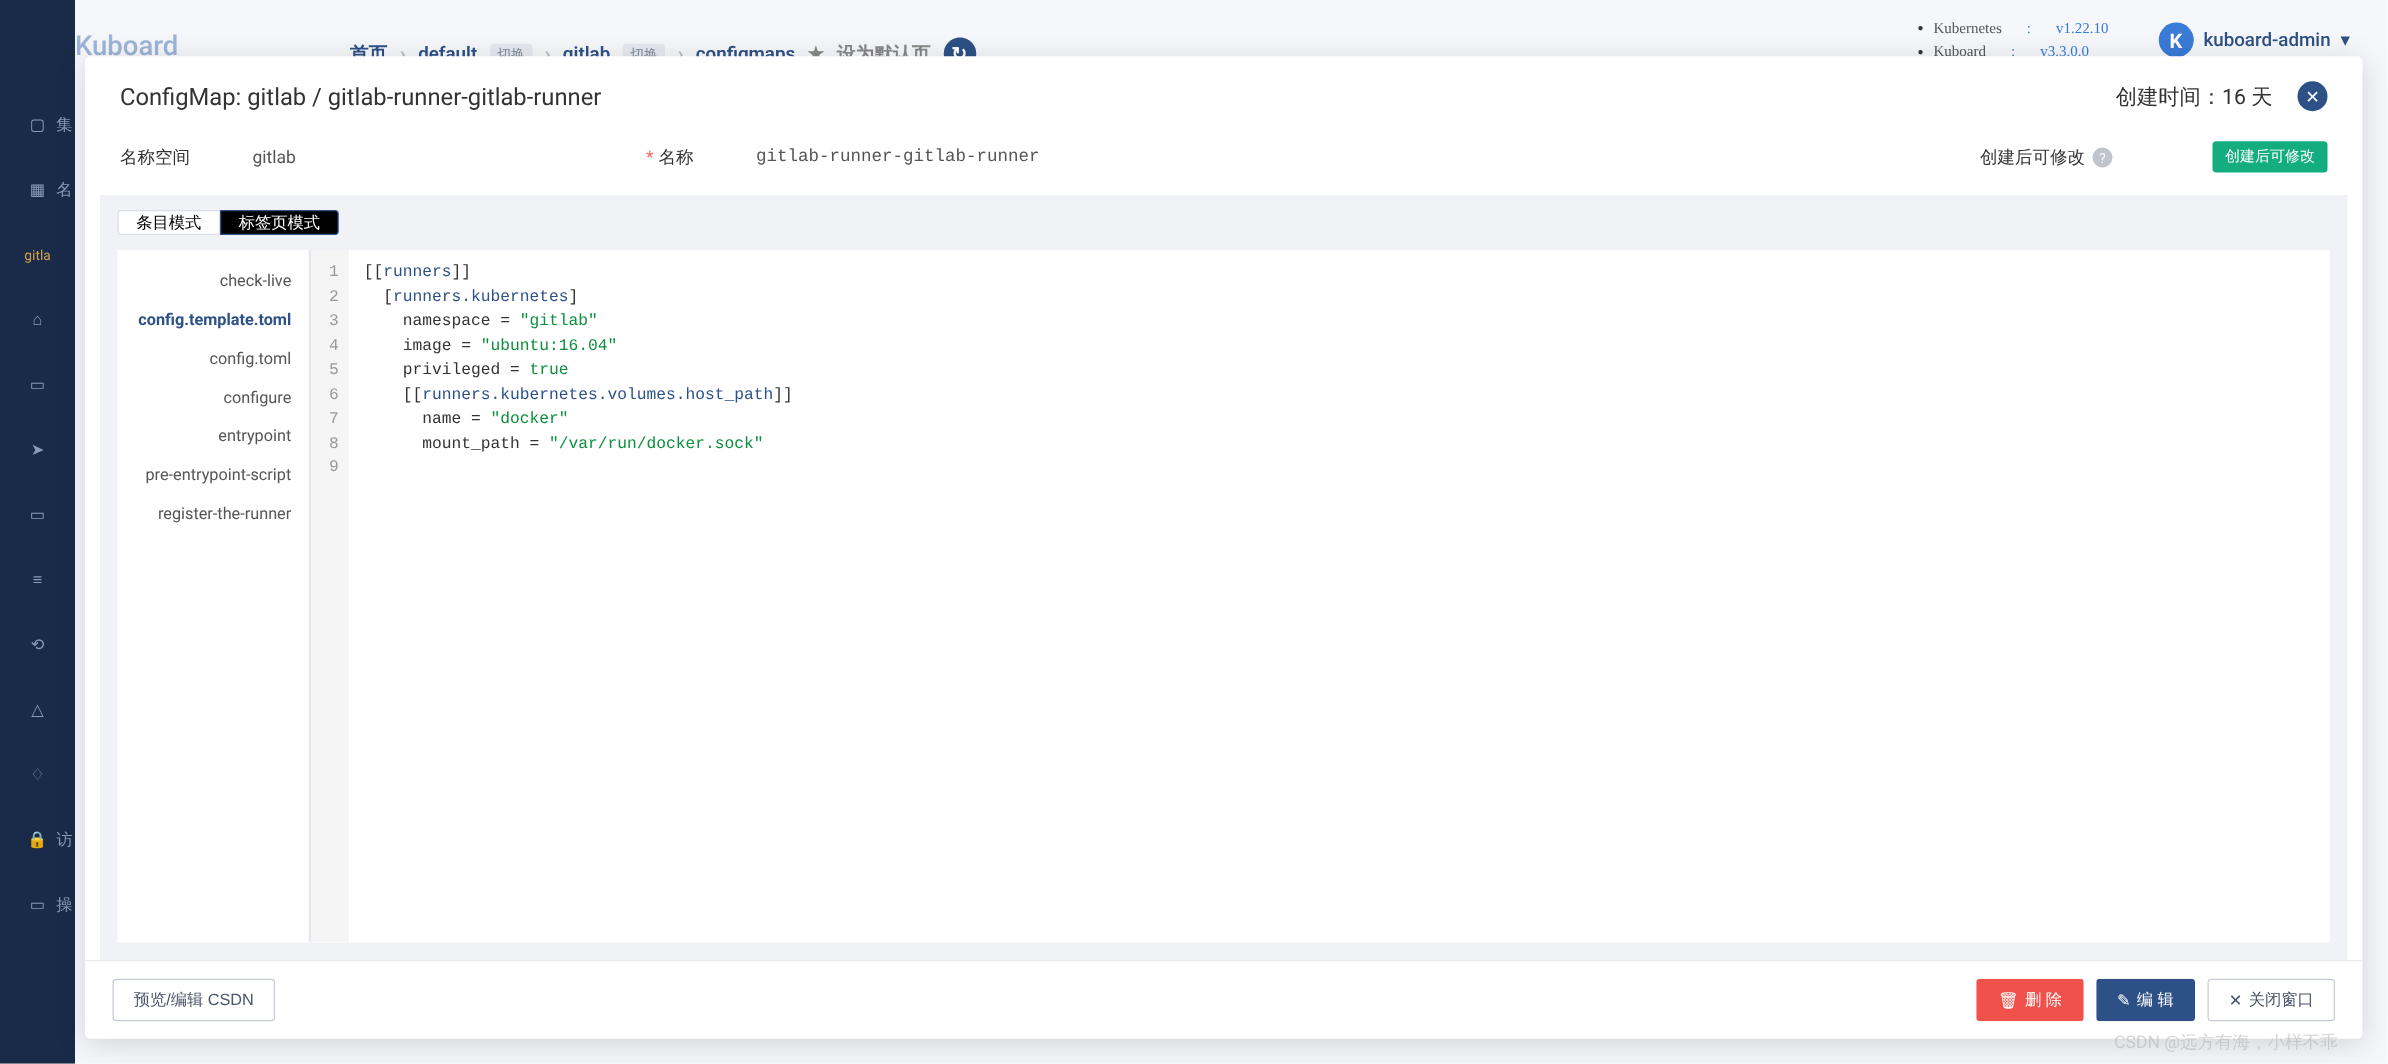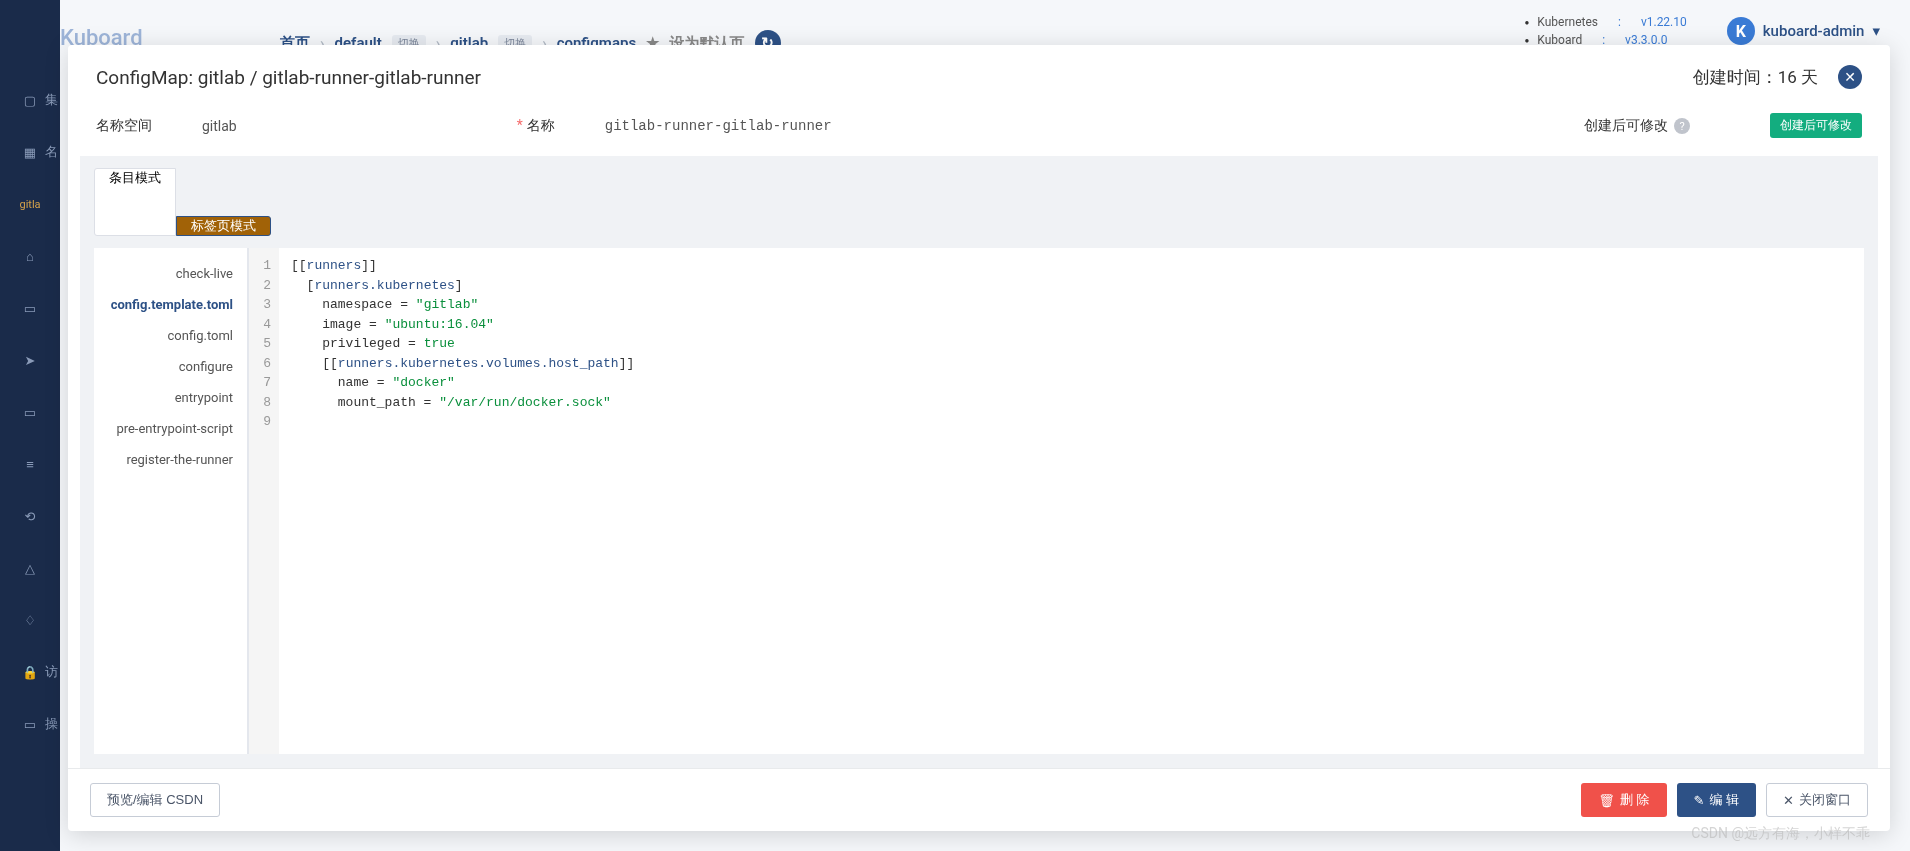--- a/index.html
+++ b/index.html
@@ -7,21 +7,21 @@
 .bg-sidebar { position: absolute; top: 0; left: 0; width: 60px; height: 100%; background: #1a2b4a; }
 .bg-logo { position: absolute; top: 25px; left: 60px; color: #9db4d8; font-size: 22px; font-weight: 500; }
 
 .breadcrumb { position: absolute; top: 30px; left: 280px; display: flex; align-items: center; gap: 10px; font-size: 15px; color: #4b6a94; }
 .breadcrumb span { color: #2d5186; font-weight: 600; }
 .breadcrumb .sep { color: #b0b8c4; }
 .breadcrumb .tag { background: #e6eaf0; color: #7a8599; padding: 1px 6px; border-radius: 3px; font-size: 11px; font-weight: normal; }
 
 .header-right { position: absolute; top: 15px; right: 30px; display: flex; align-items: center; gap: 40px; font-size: 12px; color: #555; }
 .version-block { display: flex; flex-direction: column; gap: 4px; }
-.version-row { display: flex; align-items: center; gap: 8px; }
+.version-row { display: flex; align-items: center; gap: 8px; font-family: Liberation Serif, serif; }
 .version-row::before { content: "●"; font-size: 8px; color: #333; }
 .version-val { color: #3a7bd5; margin-left: 12px; }
 .user-badge { display: flex; align-items: center; gap: 8px; color: #2d5186; font-size: 15px; font-weight: 500; }
 .k-logo { width: 28px; height: 28px; background: #3a7bd5; border-radius: 50%; color: #fff; display: flex; align-items: center; justify-content: center; font-weight: bold; font-size: 16px; }
 
 
 .side-icons { position: absolute; top: 90px; left: 0; width: 60px; display: flex; flex-direction: column; align-items: center; gap: 32px; color: #8a9bb8; }
 .side-icon { width: 20px; height: 20px; display: flex; align-items: center; justify-content: center; cursor: pointer; }
 .side-label { position: absolute; left: 45px; color: #8a9bb8; font-size: 13px; white-space: nowrap; }
 
@@ -46,21 +46,21 @@
 .left-tabs { width: 90px; border-right: 1px solid #e4e7ed; display: flex; flex-direction: column; background: #fff; }
 .left-tab { padding: 12px 0; text-align: center; font-size: 15px; color: #666; cursor: pointer; border-right: 2px solid transparent; }
 .left-tab.active { color: #2d5186; font-weight: 600; border-right: 3px solid #2d5186; background: #fff; }
 .left-tab.inactive { color: #999; }
 
 .content-area { flex: 1; background: #f0f2f5; display: flex; flex-direction: column; }
 .mode-tabs { padding: 12px 14px; display: flex; gap: 0; }
 .mode-tab { padding: 0 14px; font-size: 13px; border: 1px solid #dcdfe6; background: #fff; cursor: pointer; }
 .mode-tab:first-child { border-radius: 3px 0 0 3px; }
 .mode-tab:last-child { border-radius: 0 3px 3px 0; }
-.mode-tab.active { background: #a16207; color: #fff; border-color: #2d5186; margin-top: 48px; }
+.mode-tab.active { background: #000000; color: #fff; border-color: #2d5186; }
 
 .data-panel { flex: 1; background: #fff; margin: 0 14px 14px; display: flex; overflow: hidden; }
 .key-list { width: 155px; border-right: 2px solid #e4e7ed; padding: 10px 0; }
 .key-item { padding: 8px 14px; text-align: right; font-size: 13px; color: #555; cursor: pointer; }
 .key-item.active { color: #2d5186; font-weight: 700; }
 
 .code-view { flex: 1; display: flex; font-family: "Courier New", Consolas, monospace; font-size: 13px; line-height: 1.5; }
 .line-numbers { background: #f5f5f5; color: #999; padding: 8px 8px; text-align: right; user-select: none; min-width: 30px; }
 .code-content { padding: 8px 12px; white-space: pre; color: #333; }
 .tok-bracket { color: #333; }

